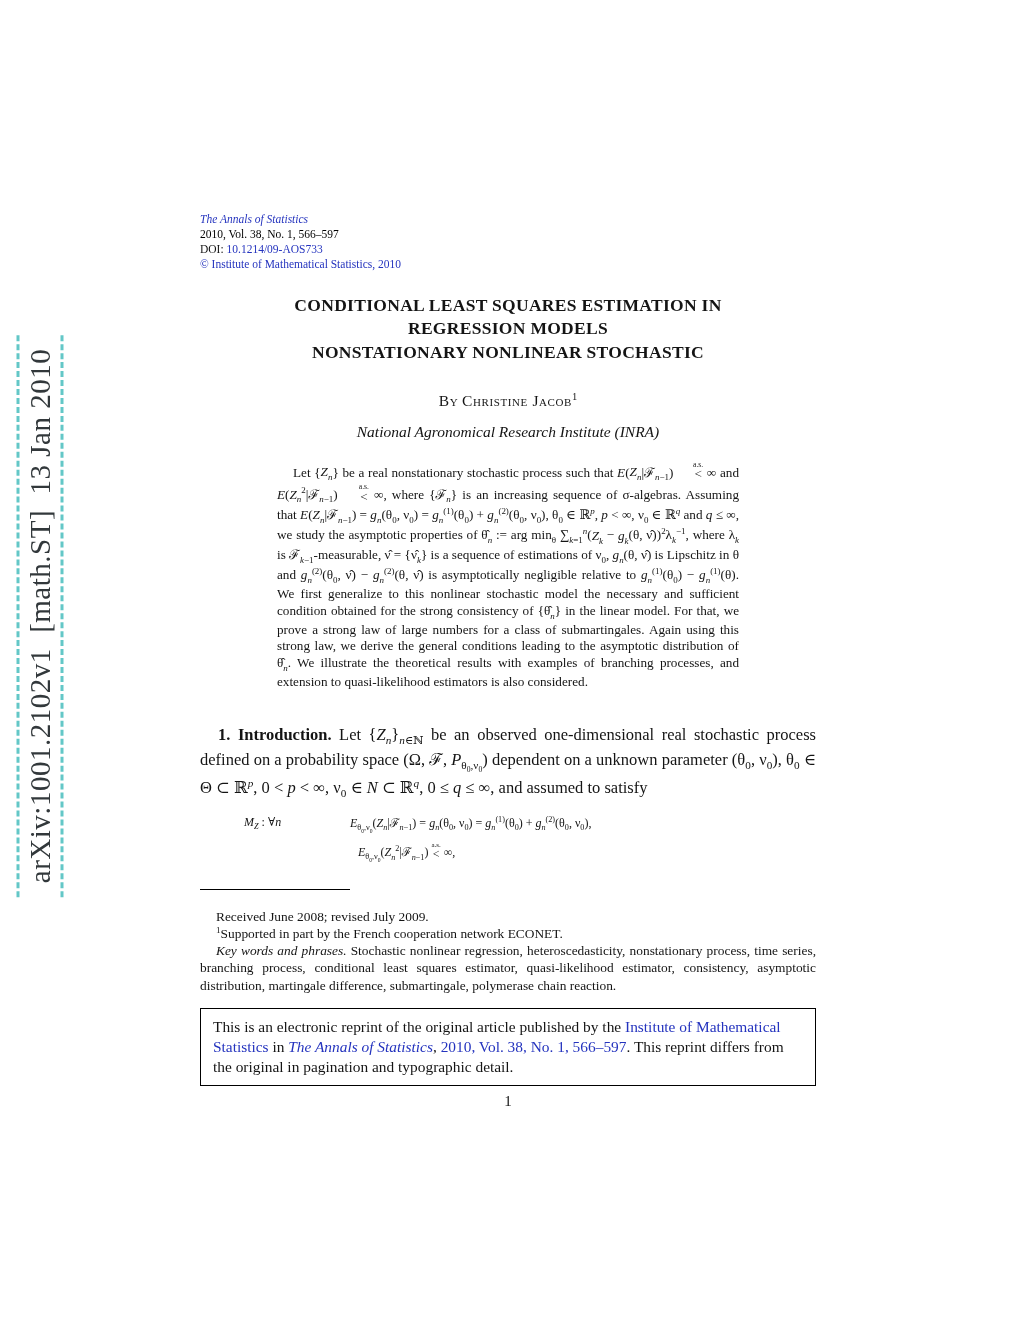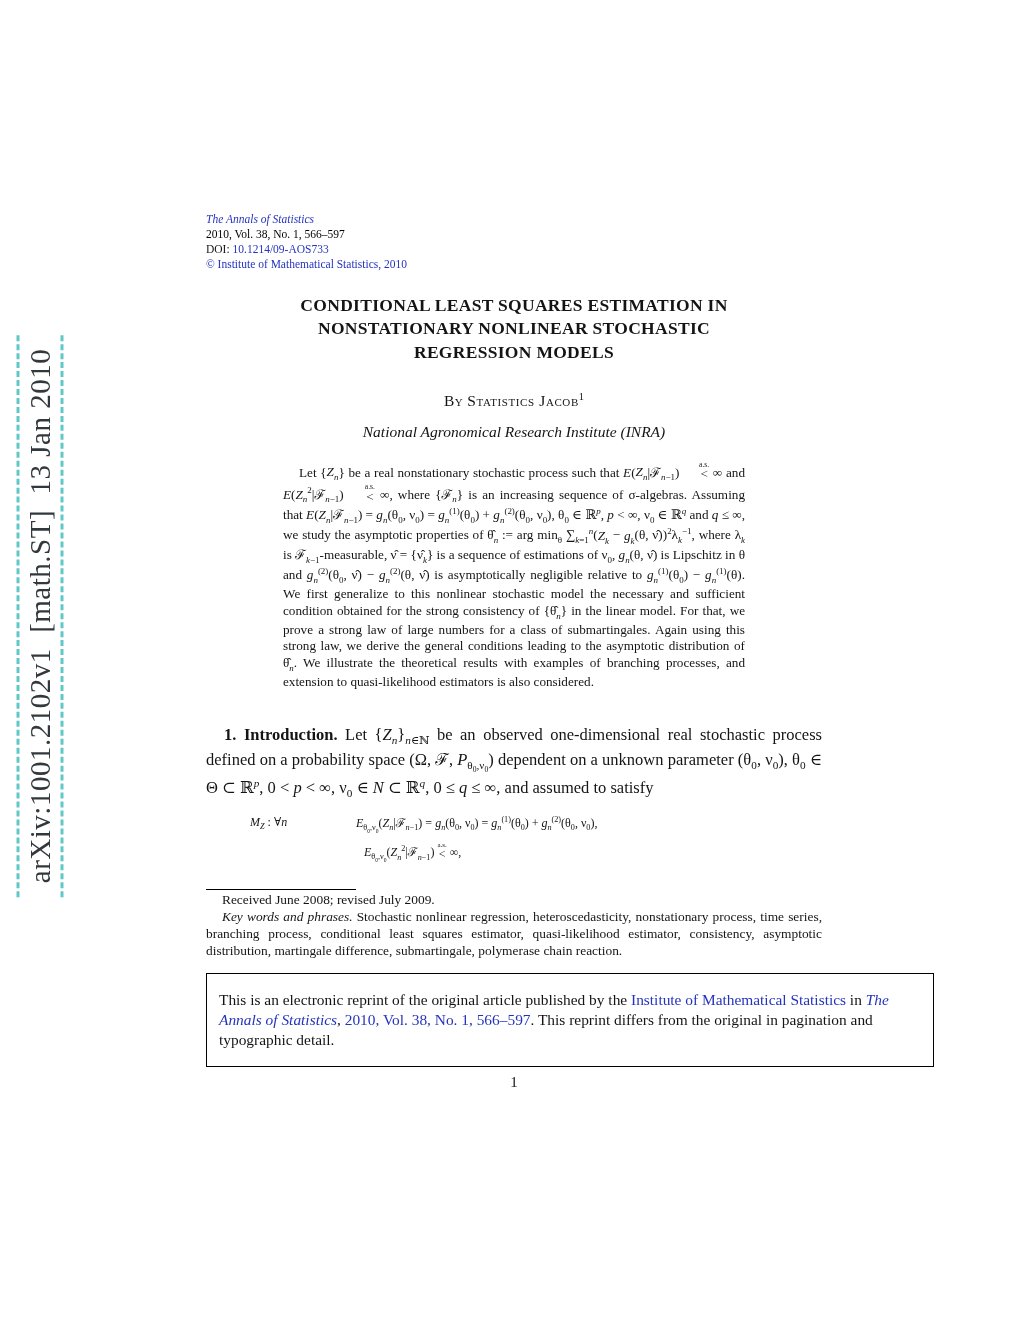--- a/index.html
+++ b/index.html
@@ -6,21 +6,21 @@
     --link:#2433be;
     --teal:#63c7c7;
     --ink:#141414;
   }
   html,body{margin:0;padding:0;background:#ffffff;}
   .page{
     position:relative;width:1024px;height:1325px;background:#fff;
     font-family:"Liberation Serif","DejaVu Serif",serif;color:var(--ink);
     overflow:hidden;
   }
-  .content{position:absolute;left:206px;top:212px;width:616px;}
+  .content{position:absolute;left:200px;top:212px;width:616px;}
 
   
   .journal{font-size:11.5px;line-height:1.3;}
   .j-name{color:var(--link);font-style:italic;}
   .j-vol{color:#000;}
   .doi-value{color:var(--link);}
   .j-copy{color:var(--link);}
 
   
   .title{margin-top:22px;text-align:center;font-weight:bold;font-size:17.5px;line-height:1.35;letter-spacing:0.3px;}
@@ -42,26 +42,26 @@
   .head{font-weight:bold;}
 
   
   .equations{margin-top:12px;display:flex;font-size:12px;line-height:1.4;}
   .eq-label{margin-left:44px;flex:0 0 98px;}
   .eq-lines{margin-left:8px;}
   .eq-lines .l2{margin-top:6px;margin-left:8px;}
 
   
   .fnrule{margin-top:24px;width:150px;border-top:1px solid #000;}
-  .footnotes{margin-top:1px;font-size:13.4px;line-height:1.28;text-align:justify;}
+  .footnotes{margin-top:18px;font-size:13.4px;line-height:1.28;text-align:justify;}
   .footnotes .fn{text-indent:16px;}
   .blue{color:var(--link);}
 
   
-  .box{margin-top:14px;border:1px solid #000;padding:16px 12px;font-size:15.4px;line-height:1.3;width:728px;box-sizing:border-box;}
+  .box{margin-top:14px;border:1px solid #000;padding:8px 12px;font-size:15.4px;line-height:1.3;width:616px;box-sizing:border-box;}
 
   .pagenum{margin-top:7px;text-align:center;font-size:15px;}
 
   
   .arxiv{position:absolute;left:8px;top:308px;width:64px;height:616px;}
   .arxiv-inner{
     position:absolute;left:50%;top:50%;
     transform:translate(-50%,-50%) rotate(-90deg);
     white-space:pre;font-size:29px;color:#32383b;letter-spacing:0.5px;
     border-top:3px dashed var(--teal);border-bottom:3px dashed var(--teal);
@@ -83,27 +83,27 @@
 
     <div class="journal">
       <div class="j-name">The Annals of Statistics</div>
       <div class="j-vol">2010, Vol. 38, No. 1, 566–597</div>
       <div class="j-doi"><span>DOI:</span> <span class="doi-value">10.1214/09-AOS733</span></div>
       <div class="j-copy">© Institute of Mathematical Statistics, 2010</div>
     </div>
 
     <div class="title">
       <div>CONDITIONAL LEAST SQUARES ESTIMATION IN</div>
+      <div>REGRESSION MODELS</div>
       <div>NONSTATIONARY NONLINEAR STOCHASTIC</div>
-      <div>REGRESSION MODELS</div>
     </div>
 
     <div class="author">
       <span class="sc">By</span>
-      <span class="sc">Statistics Jacob</span><sup>1</sup>
+      <span class="sc">Christine Jacob</span><sup>1</sup>
     </div>
 
     <div class="affil">National Agronomical Research Institute (INRA)</div>
 
     <div class="abstract">Let {<i>Z<sub>n</sub></i>} be a real nonstationary stochastic process such that <i>E</i>(<i>Z<sub>n</sub></i>|ℱ<sub><i>n</i>−1</sub>) <span class="asle"><span class="top">a.s.</span><span class="bot">&lt;</span></span> ∞ and <i>E</i>(<i>Z</i><sub><i>n</i></sub><sup>2</sup>|ℱ<sub><i>n</i>−1</sub>) <span class="asle"><span class="top">a.s.</span><span class="bot">&lt;</span></span> ∞, where {ℱ<sub><i>n</i></sub>} is an increasing sequence of σ-algebras. Assuming that <i>E</i>(<i>Z<sub>n</sub></i>|ℱ<sub><i>n</i>−1</sub>) = <i>g<sub>n</sub></i>(θ<sub>0</sub>, ν<sub>0</sub>) = <i>g</i><sub><i>n</i></sub><sup>(1)</sup>(θ<sub>0</sub>) + <i>g</i><sub><i>n</i></sub><sup>(2)</sup>(θ<sub>0</sub>, ν<sub>0</sub>), θ<sub>0</sub> ∈ ℝ<sup><i>p</i></sup>, <i>p</i> &lt; ∞, ν<sub>0</sub> ∈ ℝ<sup><i>q</i></sup> and <i>q</i> ≤ ∞, we study the asymptotic properties of θ̂<sub><i>n</i></sub> := arg min<sub>θ</sub> ∑<sub><i>k</i>=1</sub><sup><i>n</i></sup>(<i>Z<sub>k</sub></i> − <i>g<sub>k</sub></i>(θ, ν̂))<sup>2</sup>λ<sub><i>k</i></sub><sup>−1</sup>, where λ<sub><i>k</i></sub> is ℱ<sub><i>k</i>−1</sub>-measurable, ν̂ = {ν̂<sub><i>k</i></sub>} is a sequence of estimations of ν<sub>0</sub>, <i>g<sub>n</sub></i>(θ, ν̂) is Lipschitz in θ and <i>g</i><sub><i>n</i></sub><sup>(2)</sup>(θ<sub>0</sub>, ν̂) − <i>g</i><sub><i>n</i></sub><sup>(2)</sup>(θ, ν̂) is asymptotically negligible relative to <i>g</i><sub><i>n</i></sub><sup>(1)</sup>(θ<sub>0</sub>) − <i>g</i><sub><i>n</i></sub><sup>(1)</sup>(θ). We first generalize to this nonlinear stochastic model the necessary and sufficient condition obtained for the strong consistency of {θ̂<sub><i>n</i></sub>} in the linear model. For that, we prove a strong law of large numbers for a class of submartingales. Again using this strong law, we derive the general conditions leading to the asymptotic distribution of θ̂<sub><i>n</i></sub>. We illustrate the theoretical results with examples of branching processes, and extension to quasi-likelihood estimators is also considered.</div>
 
     <div class="intro">
       <p class="para" style="margin:0"><span class="head">1. Introduction.</span> <span>Let {<i>Z<sub>n</sub></i>}<sub><i>n</i>∈ℕ</sub> be an observed one-dimensional real stochastic process defined on a probability space (Ω, ℱ, <i>P</i><sub>θ<sub>0</sub>,ν<sub>0</sub></sub>) dependent on a unknown parameter (θ<sub>0</sub>, ν<sub>0</sub>), θ<sub>0</sub> ∈ Θ ⊂ ℝ<sup><i>p</i></sup>, 0 &lt; <i>p</i> &lt; ∞, ν<sub>0</sub> ∈ <i>N</i> ⊂ ℝ<sup><i>q</i></sup>, 0 ≤ <i>q</i> ≤ ∞, and assumed to satisfy</span></p>
     </div>
 
@@ -111,20 +111,21 @@
       <div class="eq-label"><i>M<sub>Z</sub></i> : ∀<i>n</i></div>
       <div class="eq-lines">
         <div class="l1"><i>E</i><sub>θ<sub>0</sub>,ν<sub>0</sub></sub>(<i>Z<sub>n</sub></i>|ℱ<sub><i>n</i>−1</sub>) = <i>g<sub>n</sub></i>(θ<sub>0</sub>, ν<sub>0</sub>) = <i>g</i><sub><i>n</i></sub><sup>(1)</sup>(θ<sub>0</sub>) + <i>g</i><sub><i>n</i></sub><sup>(2)</sup>(θ<sub>0</sub>, ν<sub>0</sub>),</div>
         <div class="l2"><i>E</i><sub>θ<sub>0</sub>,ν<sub>0</sub></sub>(<i>Z</i><sub><i>n</i></sub><sup>2</sup>|ℱ<sub><i>n</i>−1</sub>) <span class="asle"><span class="top">a.s.</span><span class="bot">&lt;</span></span> ∞,</div>
       </div>
     </div>
 
     <div class="fnrule"></div>
     <div class="footnotes">
       <div class="fn">Received June 2008; revised July 2009.</div>
+      <div class="fn"><sup>1</sup>Supported in part by the French cooperation network ECONET.</div>
       <div class="fn"><i>Key words and phrases.</i> Stochastic nonlinear regression, heteroscedasticity, nonstationary process, time series, branching process, conditional least squares estimator, quasi-likelihood estimator, consistency, asymptotic distribution, martingale difference, submartingale, polymerase chain reaction.</div>
     </div>
 
     <div class="box">This is an electronic reprint of the original article published by the <span class="blue">Institute of Mathematical Statistics</span> in <i class="blue">The Annals of Statistics</i>, <span class="blue">2010, Vol. 38, No. 1, 566–597</span>. This reprint differs from the original in pagination and typographic detail.</div>
 
     <div class="pagenum">1</div>
 
   </div>
 </div>
 

